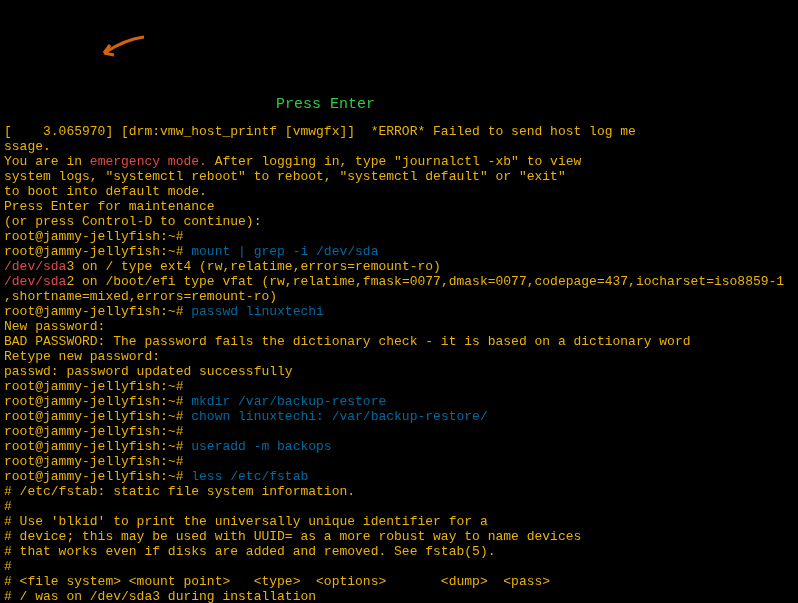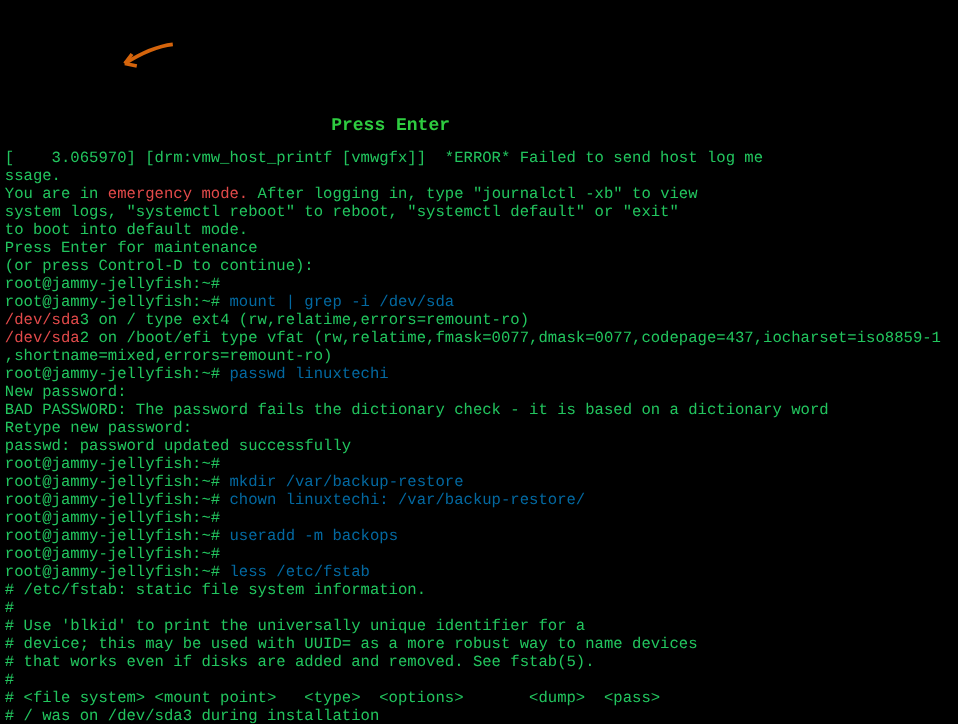--- a/index.html
+++ b/index.html
@@ -8,36 +8,36 @@
       color: #fff;
       font-family: 'Courier New', monospace;
       font-size: 13px;
       line-height: 15px;
       padding: 4px;
       white-space: pre;
       overflow: hidden;
       width: 798px;
       height: 603px;
     }
-    .white { color: #22c55e; margin-top: 48px; }
+    .white { color: #eab308; margin-top: 48px; }
     .red { color: #e24a4a; }
     .yellow { color: #0369a1; }
     .arrow {
       position: absolute;
       top: 20px;
       left: 80px;
       width: 50px;
       height: 24px;
     }
     .arrow svg { width: 100%; height: 100%; }
     .annotation {
       position: absolute;
       top: 97px;
       left: 276px;
-      font-weight: bold;
+      font-weight: normal;
       color: #2ecc40;
       font-size: 15px;
     }
     .line { display: block; }
   </style>
 </head>
 <body>
 
 
 

